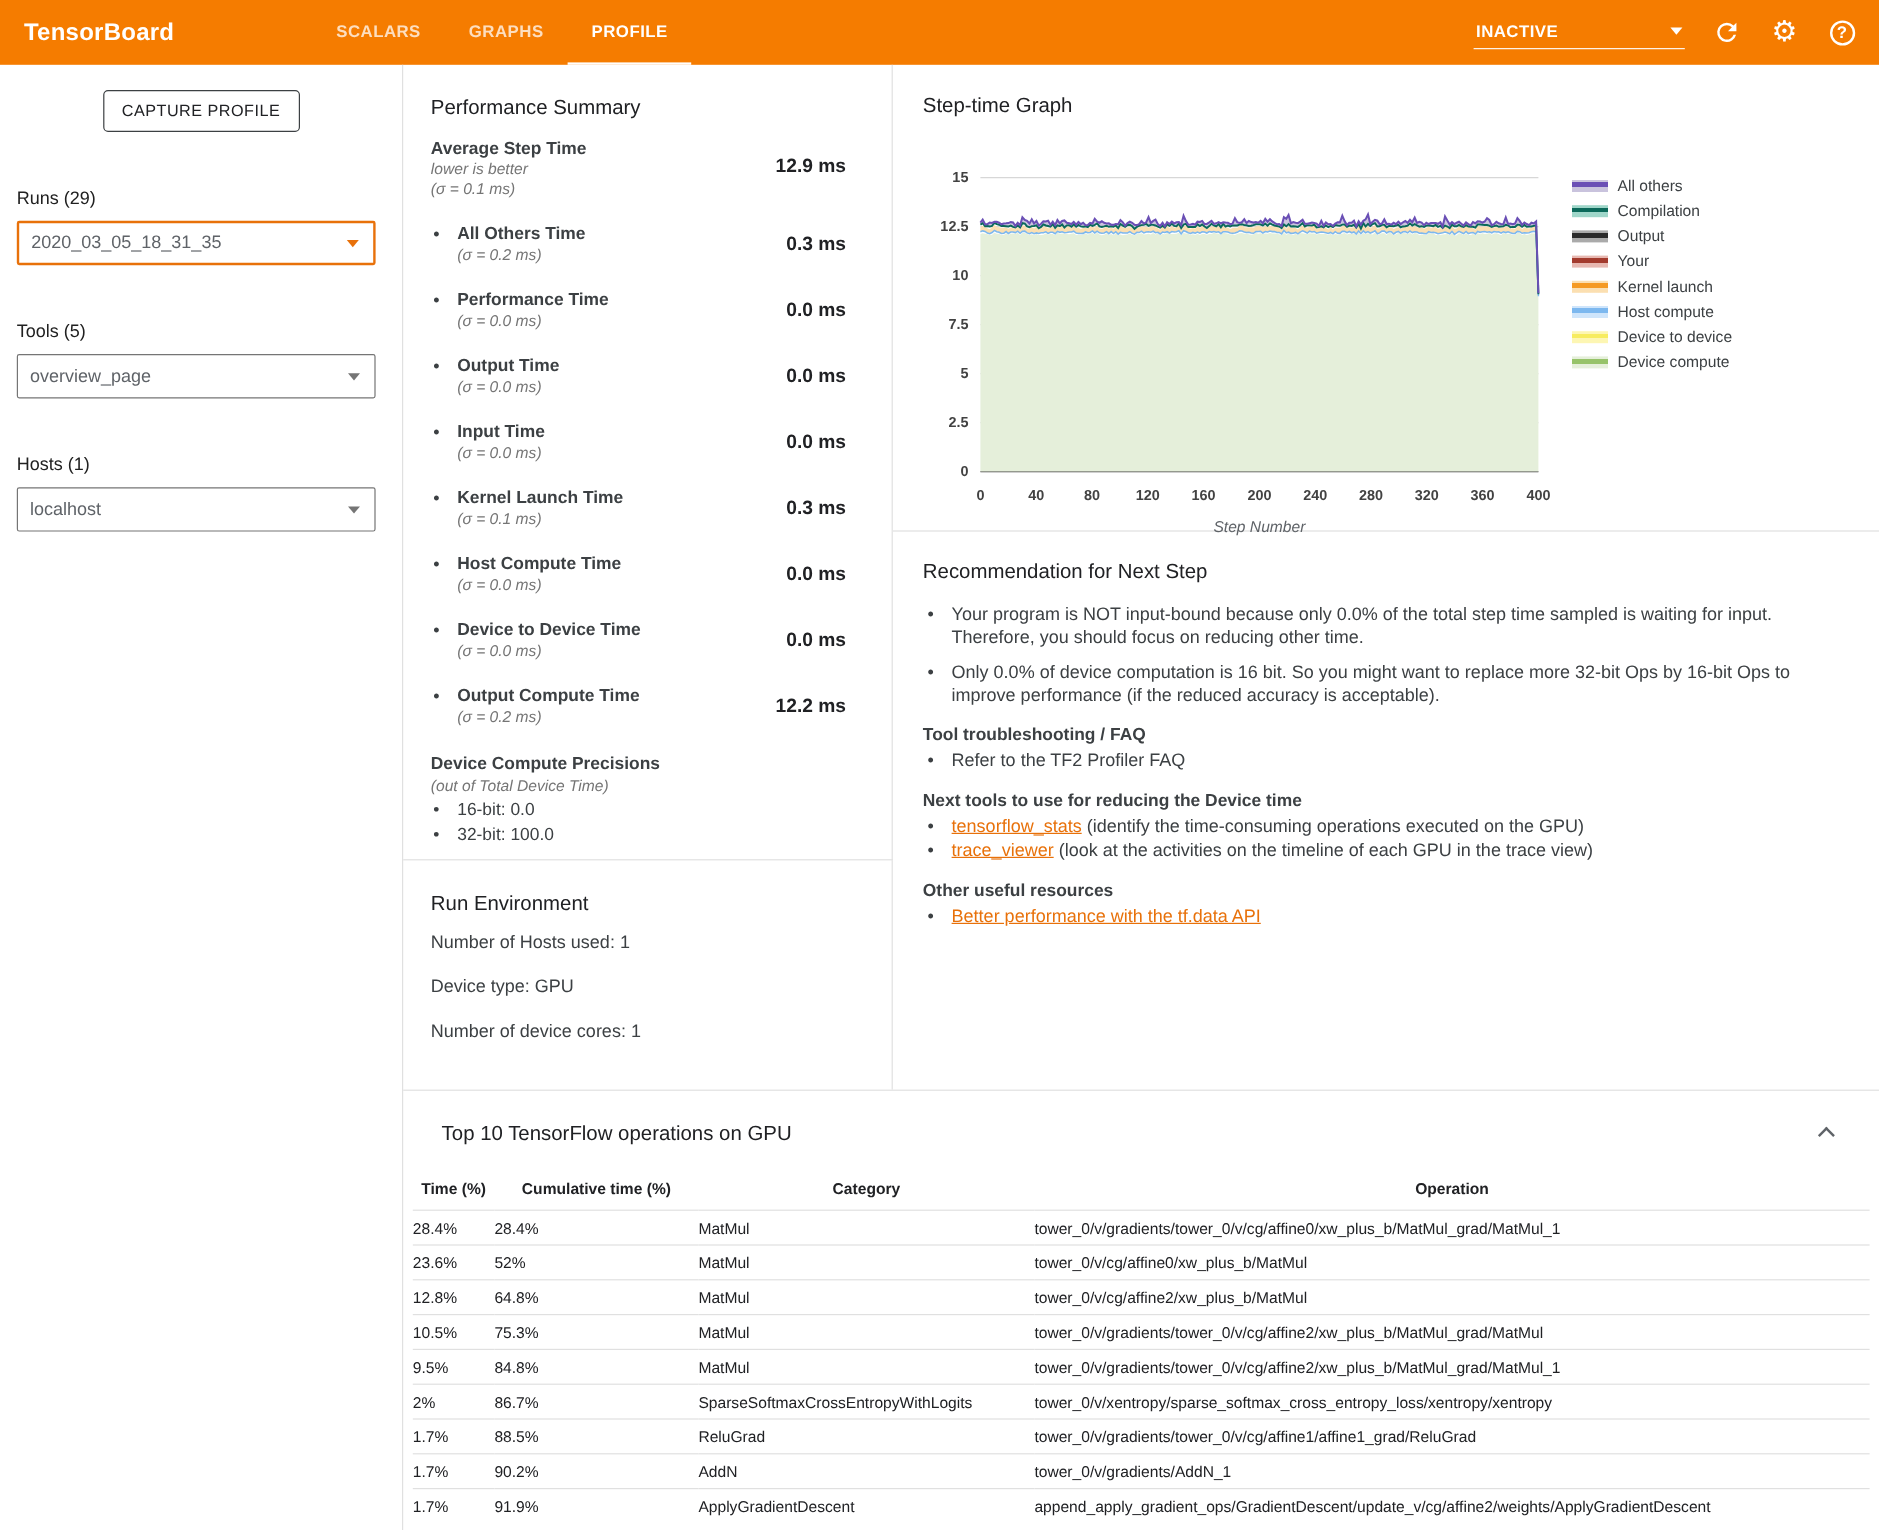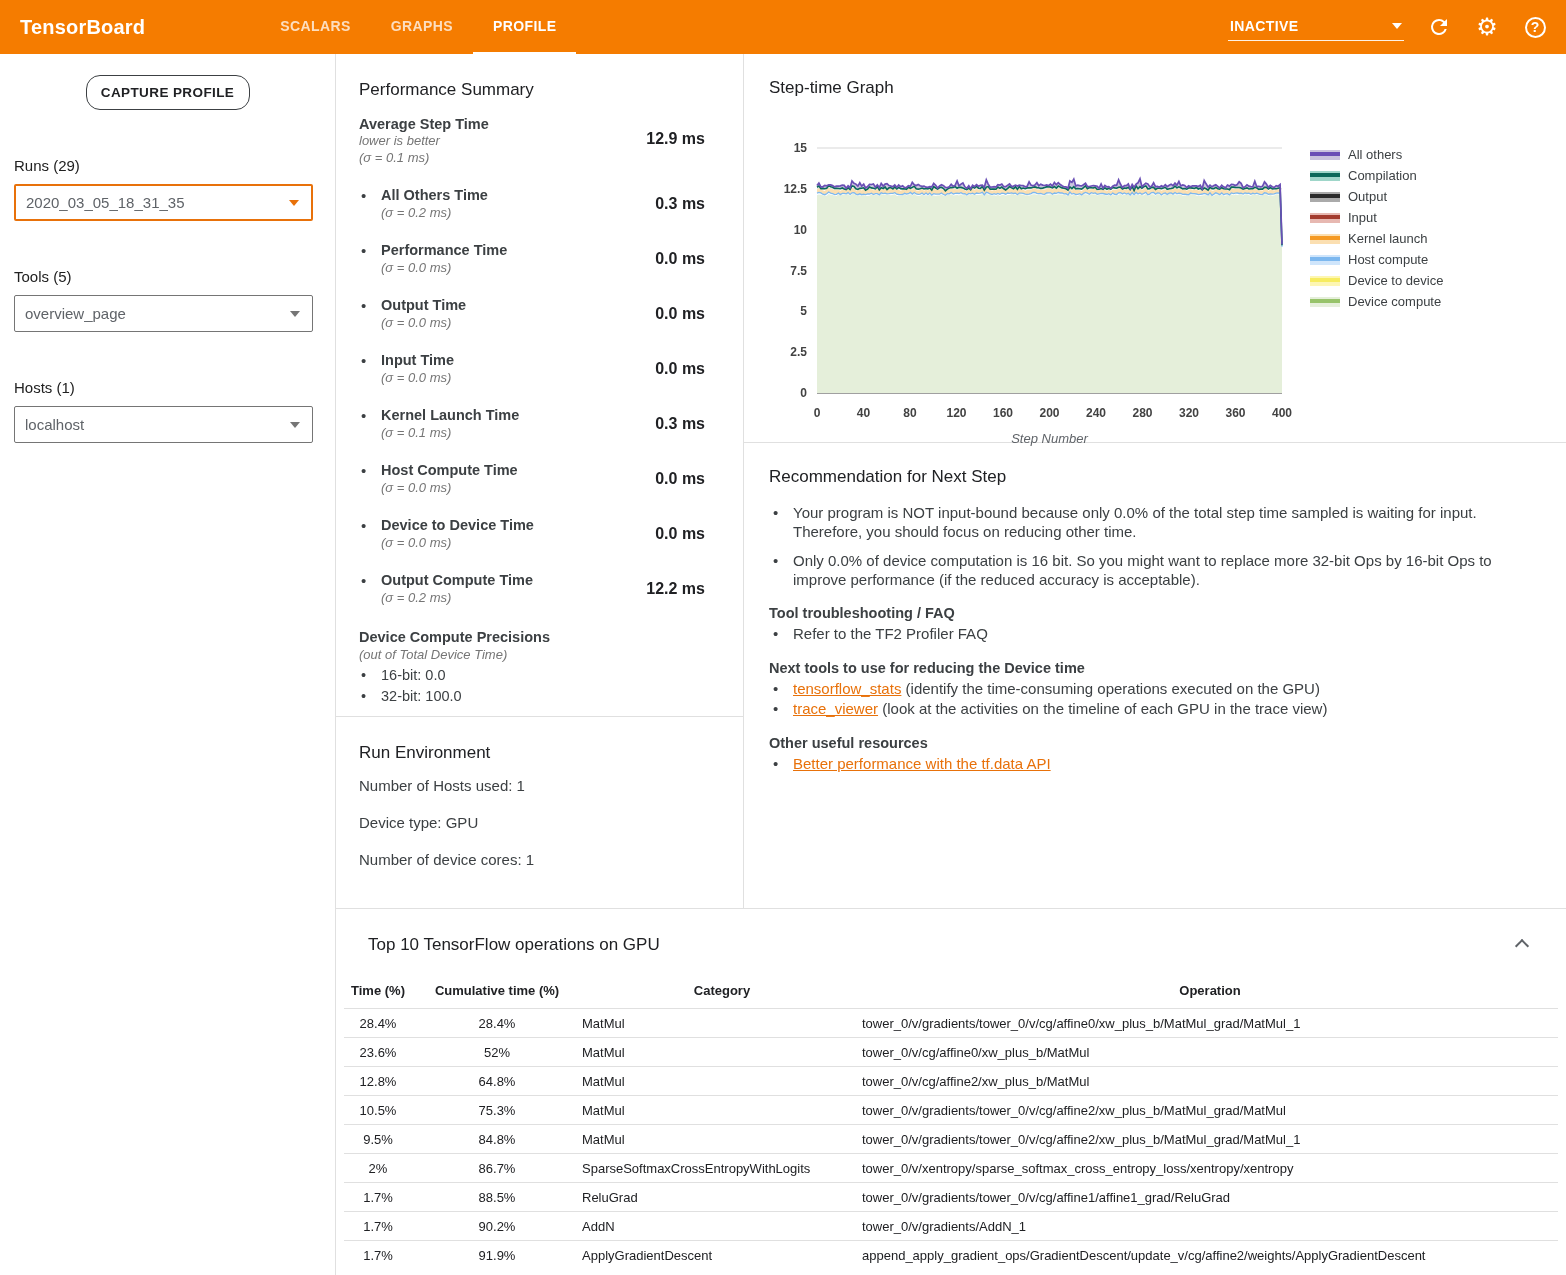--- a/index.html
+++ b/index.html
@@ -35,21 +35,21 @@
   .runenv-card { grid-column:1; grid-row:2; border-right:1px solid #e0e0e0; padding:26px 23px 0 23px; }
   .right-col { grid-column:2; grid-row:1 / span 2; display:flex; flex-direction:column; }
   .graph-card { height:389px; border-bottom:1px solid #e0e0e0; padding:24px 18px 0 25px; }
   .reco-card { flex:1; padding:24px 25px 0 25px; }
   .topops-card { grid-column:1 / span 2; grid-row:3; border-top:1px solid #e0e0e0; padding:26px 8px 0 8px; position:relative; }
 
   h1.section { font-size:17px; font-weight:400; color:#202124; }
 
   
   .capture-btn { display:block; margin:0 auto; width:164px; height:35px; background:#fff;
-    border:1px solid #3c4043; border-radius:14px; font-family:inherit; font-size:13.5px; font-weight:700;
+    border:1px solid #3c4043; border-radius:4px; font-family:inherit; font-size:13.5px; font-weight:400;
     letter-spacing:.4px; color:#202124; cursor:pointer; }
   .side-label { font-size:15px; color:#212121; margin:47px 0 10px 14px; }
   .side-select { margin:0 14px; width:299px; height:37px; border:1px solid #757575; border-radius:2px;
     display:flex; align-items:center; justify-content:space-between; padding:0 12px 0 10px;
     font-size:15px; color:#5f6368; cursor:pointer; }
   .side-select.focused { border:2px solid #e8710a; }
   .caret-down-o { width:0;height:0;border-left:5px solid transparent;border-right:5px solid transparent;
     border-top:6px solid #e8710a; }
   .caret-down-g { width:0;height:0;border-left:5px solid transparent;border-right:5px solid transparent;
     border-top:6px solid #757575; }
@@ -101,21 +101,21 @@
   .topops-title { margin-left:24px; }
   .collapse-btn { position:absolute; top:22px; right:32px; width:24px; height:24px; cursor:pointer;
     display:flex; align-items:center; justify-content:center; }
   .chevron-up { width:10px; height:10px; border-top:2px solid #5f6368; border-right:2px solid #5f6368;
     transform:rotate(-45deg); margin-top:5px; }
   table.ops { border-collapse:collapse; width:100%; margin-top:22px; table-layout:fixed; }
   table.ops th { font-size:13px; font-weight:700; color:#202124; padding:6px 0 10px 0; text-align:center; }
   table.ops col.c-time { width:68px; } table.ops col.c-cum { width:170px; }
   table.ops col.c-cat { width:280px; }
   table.ops td { font-size:13px; color:#202124; height:29px; border-top:1px solid #e0e0e0; padding:0; }
-  td.t-time, td.t-cum { text-align:center; }
+  td.t-time, td.t-cum { text-align:left; }
   td.t-cat { text-align:left; }
   td.t-op { text-align:left; padding-left:10px; overflow:hidden; white-space:nowrap; }
 </style>
 </head>
 <body>
 
 <div class="toolbar">
   <div class="logo">TensorBoard</div>
   <div class="tabs">
     <div class="tab">SCALARS</div>
@@ -309,21 +309,21 @@
                 <span class="legend-label">Compilation</span>
               </li>
 
               <li class="legend-item">
                 <span class="swatch" style="--line: #2b2b2b; --fill: #aaaaaa;"></span>
                 <span class="legend-label">Output</span>
               </li>
 
               <li class="legend-item">
                 <span class="swatch" style="--line: #a33b2e; --fill: #e7b8b1;"></span>
-                <span class="legend-label">Input</span>
+                <span class="legend-label">Your</span>
               </li>
 
               <li class="legend-item">
                 <span class="swatch" style="--line: #f59a23; --fill: #fbdfb1;"></span>
                 <span class="legend-label">Kernel launch</span>
               </li>
 
               <li class="legend-item">
                 <span class="swatch" style="--line: #7db8ef; --fill: #cfe5fb;"></span>
                 <span class="legend-label">Host compute</span>

